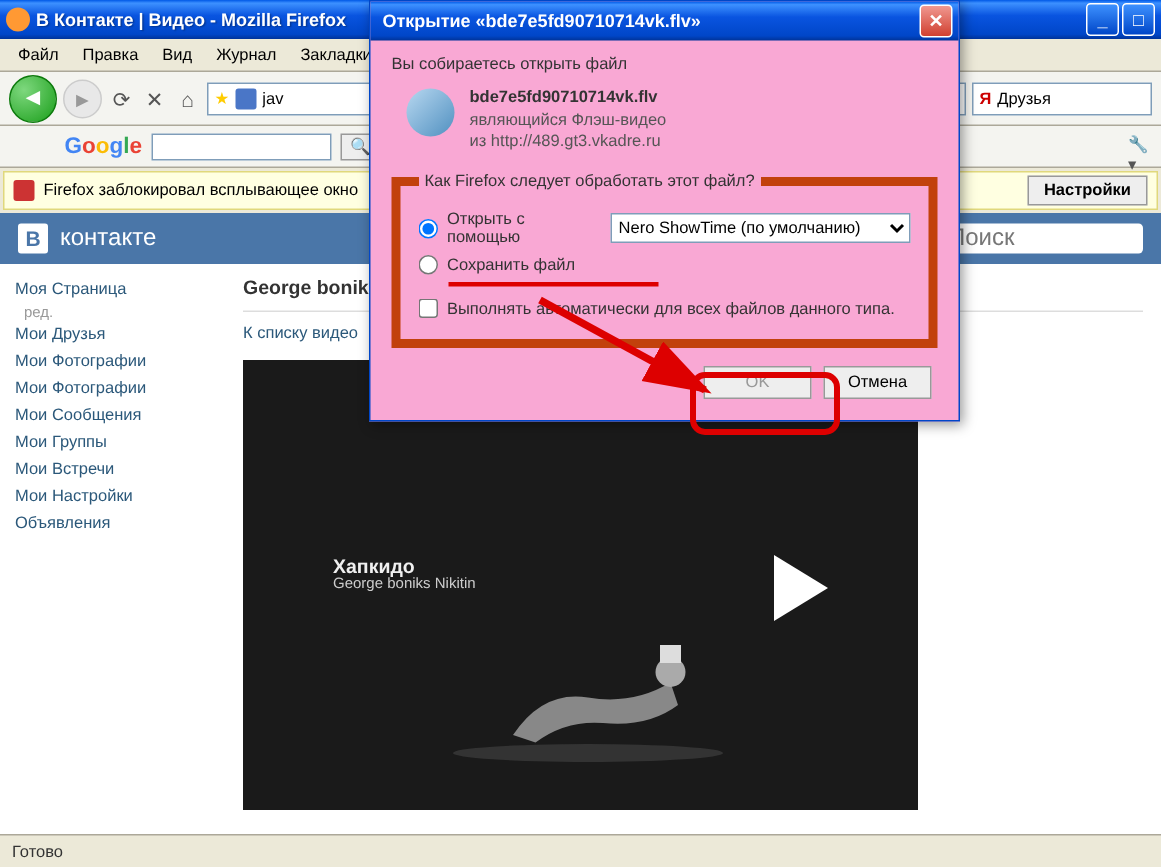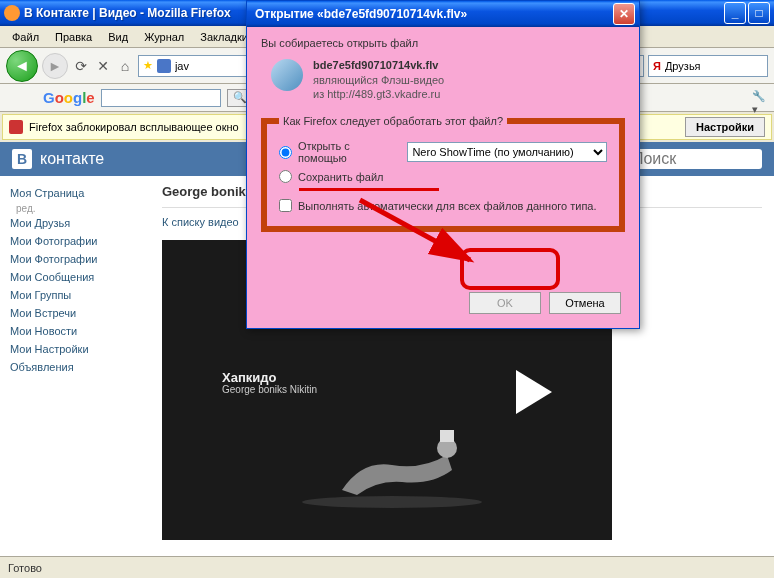--- a/index.html
+++ b/index.html
@@ -74,21 +74,21 @@
 .dialog .filename { font-weight: bold; padding-bottom: 2px; }
 .dialog .filedet { color: #555; padding: 1px 0; }
 .dialog fieldset { border: 6px solid #c2410c; padding: 10px 12px 12px; margin-top: 4px; }
 .dialog legend { padding: 0 4px; }
 .dialog .radio-row { display: flex; align-items: center; gap: 6px; padding: 3px 0; }
 .dialog .radio-row input[type=radio] { cursor: pointer; }
 .dialog select { width: 200px; height: 20px; border: 1px solid #7f9db9; background: #fff; font-size: 11px; cursor: pointer; }
 .dialog .redline { height: 3px; background: #d00; margin: 2px 0 0 20px; width: 140px; }
 .dialog .chk-row { display: flex; align-items: center; gap: 6px; padding: 8px 0 2px; }
 .dialog .btnrow { display: flex; justify-content: flex-end; gap: 8px; padding: 12px 4px 4px; position: relative; }
-.dialog .btnrow button { width: 72px; height: 22px; border: 1px solid #999; background: #eee; font-size: 11px; cursor: pointer; margin-top: 48px; }
+.dialog .btnrow button { width: 72px; height: 22px; border: 1px solid #999; background: #eee; font-size: 11px; cursor: pointer; }
 .dialog .btnrow button.ok { color: #999; }
 .redbox { position: absolute; border: 4px solid #d00; border-radius: 10px; left: 460px; top: 248px; width: 100px; height: 42px; z-index: 101; pointer-events: none; }
 .redarrow { position: absolute; left: 350px; top: 190px; z-index: 101; pointer-events: none; }
 </style>
 </head>
 <body>
 
 <div class="titlebar">
   <div class="ff-icon"></div>
   <div class="title">В Контакте | Видео - Mozilla Firefox</div>
@@ -151,21 +151,20 @@
     <div>
       <a>Моя Страница</a>
       <span class="editlink">ред.</span>
     </div>
     <a>Мои Друзья</a>
     <a>Мои Фотографии</a>
     <a>Мои Фотографии</a>
     <a>Мои Сообщения</a>
     <a>Мои Группы</a>
     <a>Мои Встречи</a>
-    <a>Мои Новости</a>
     <a>Мои Настройки</a>
     <a>Объявления</a>
   </div>
   <div class="main">
     <div class="pagetitle">George boniks</div>
     <a class="backlink">К списку видео</a>
     <div class="video">
       <div class="wm">www.honsinsui.com</div>
       <div class="vtitle">Хапкидо</div>
       <div class="vauthor">George boniks Nikitin</div>

